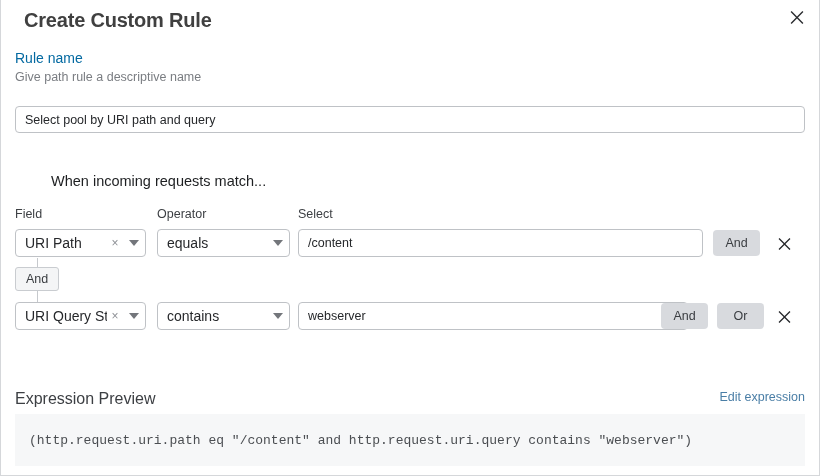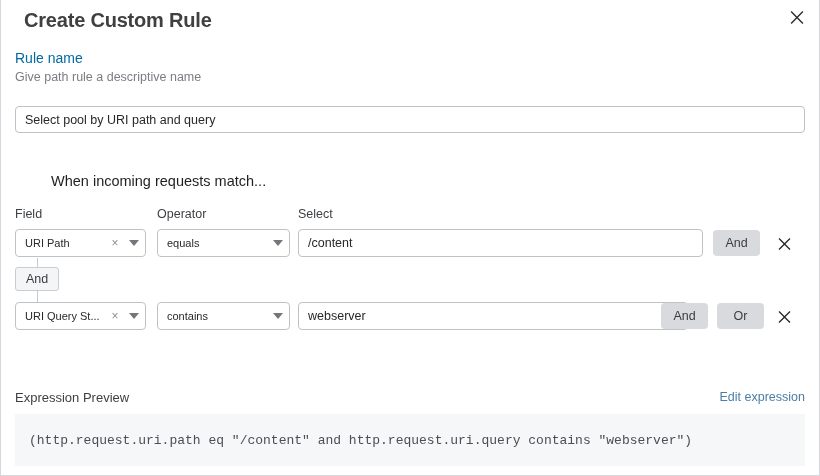--- a/index.html
+++ b/index.html
@@ -112,21 +112,21 @@
     background: #ffffff;
     border: 1px solid #bfc2c6;
     border-radius: 4px;
     display: flex;
     align-items: center;
     cursor: pointer;
   }
   .select-text {
     flex: 1 1 auto;
     padding-left: 9px;
-    font-size: 11px;
+    font-size: 14px;
     color: #26282b;
     white-space: nowrap;
     overflow: hidden;
   }
   .select-clear {
     flex: 0 0 auto;
     width: 16px;
     text-align: center;
     font-size: 12px;
     line-height: 1;
@@ -231,21 +231,21 @@
     font-size: 12.5px;
     color: #3a3d41;
     cursor: pointer;
   }
 
   
   .expr-label {
     position: absolute;
     left: 14px;
     top: 390px;
-    font-size: 13px;
+    font-size: 16px;
     color: #3c3f43;
   }
   .expr-edit-link {
     position: absolute;
     right: 14px;
     top: 390px;
     font-size: 12.5px;
     color: #4a7ea6;
     cursor: pointer;
     text-decoration: none;

